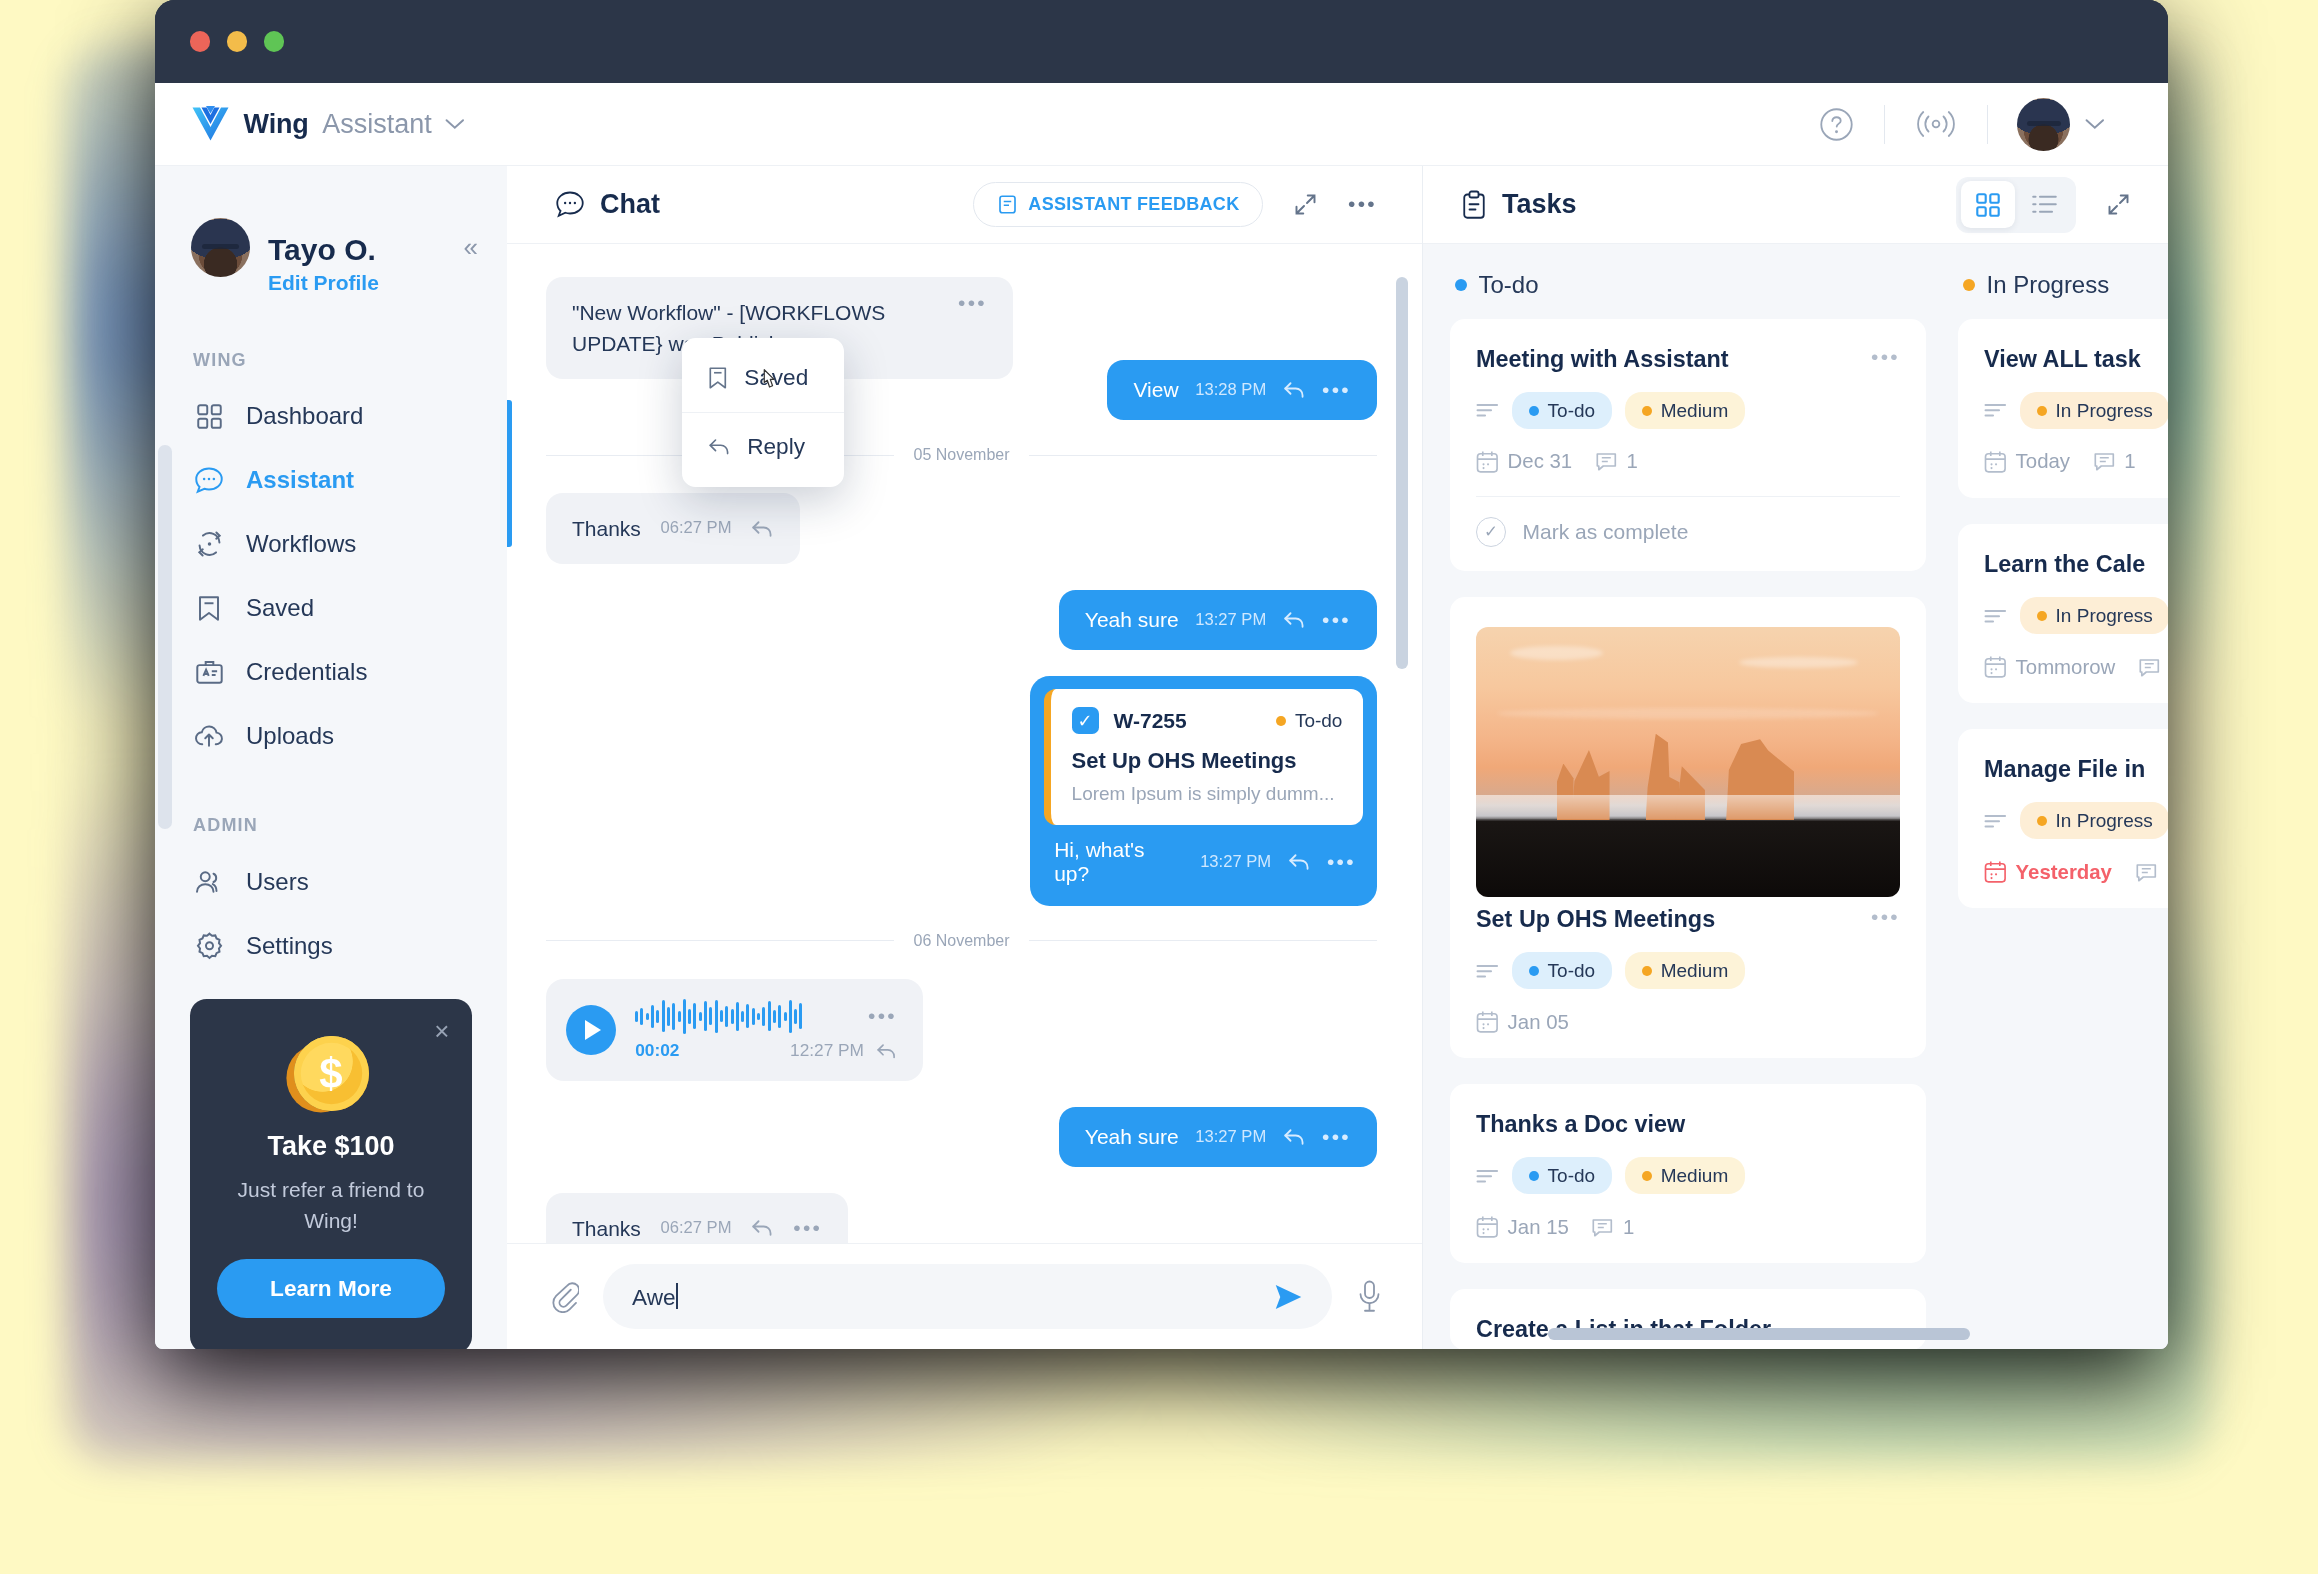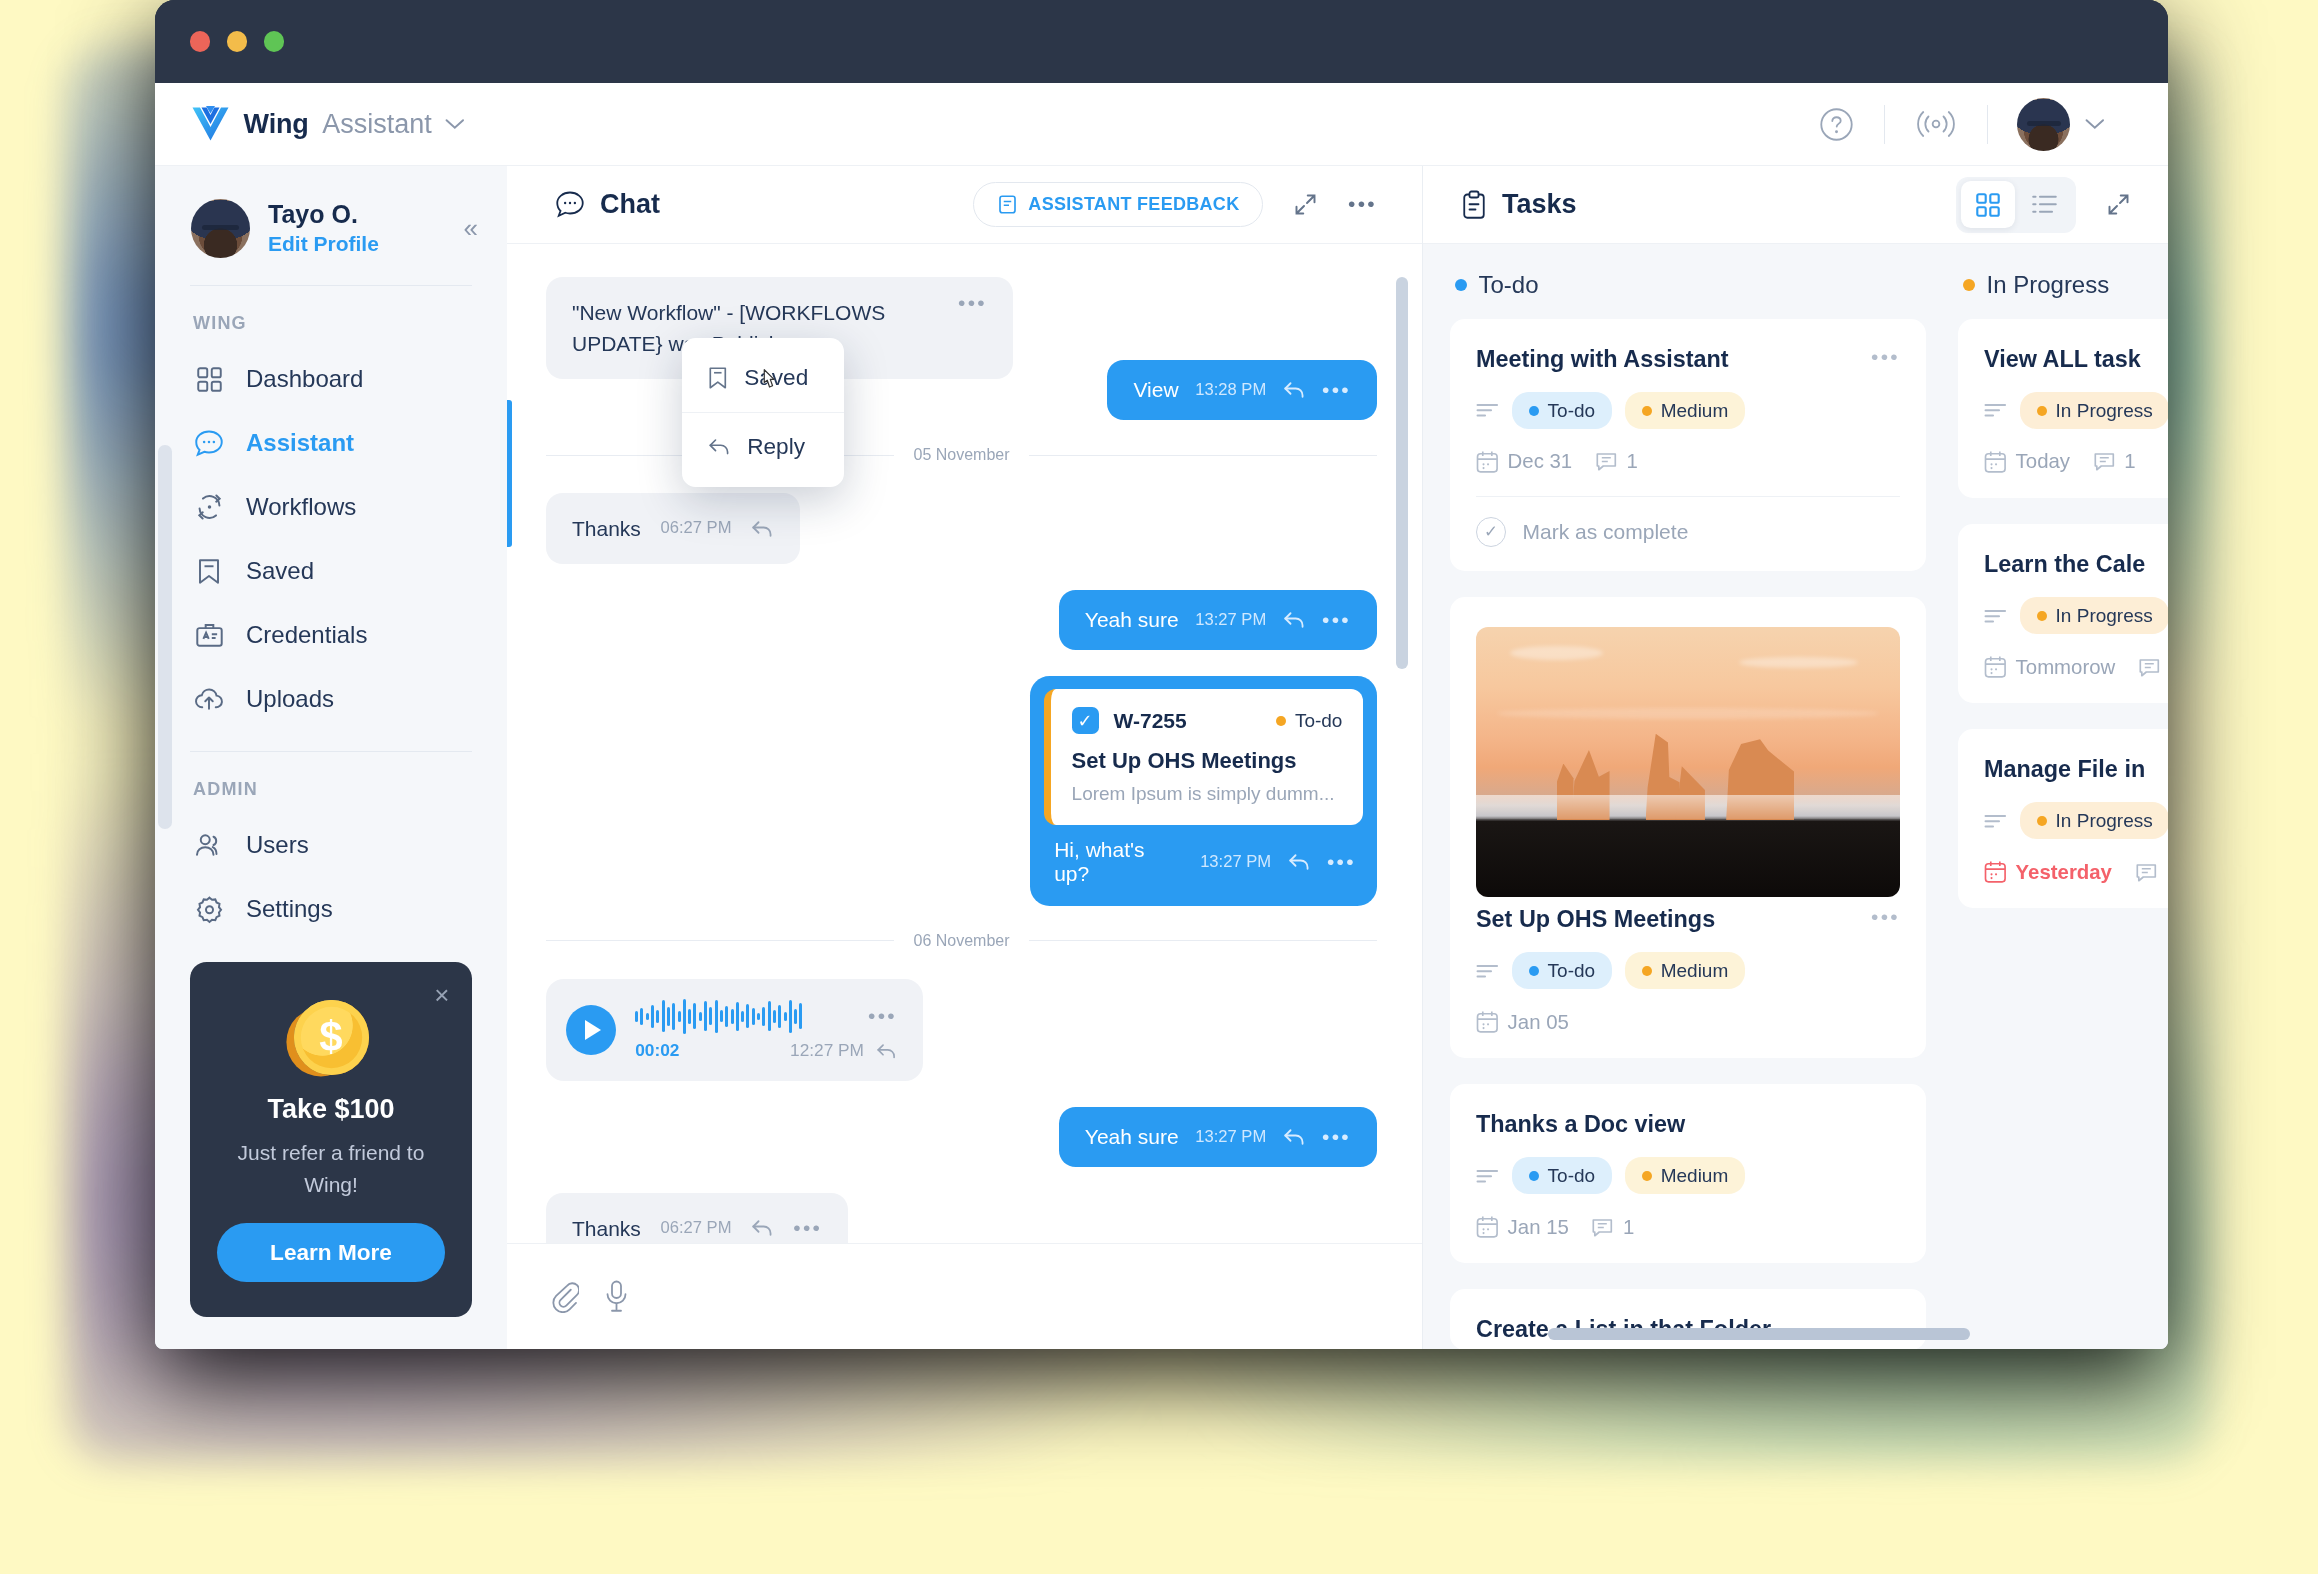--- a/index.html
+++ b/index.html
@@ -90,21 +90,21 @@
 
   
   #sidebar {
     width: 352px; background:#f5f7fa; flex:none;
     display:flex; flex-direction:column; position:relative; overflow:hidden;
   }
   #profile {
     display:flex; align-items:center; gap:18px; padding: 33px 32px 27px 36px;
   }
   .avatar-lg { width:59px; height:59px; }
-  .p-name { font-size:25px; font-weight:700; color:#172b4d; line-height:1.25; }
+  .p-name { font-size:30px; font-weight:700; color:#172b4d; line-height:1.25;margin-top:32px; }
   .p-edit { font-size:21px; font-weight:700; color:#2a9bf2; line-height:1.3; }
   .collapse { margin-left:auto; color:#8b97ab; font-size:26px; font-weight:300; letter-spacing:-3px;}
 
   .side-sep { height:0.8px; background:#e4e9f0; margin: 0 35px; }
   .side-label {
     font-size:18px; letter-spacing:1.2px; font-weight:700; color:#9aa6b8;
     padding: 27px 0 13.6px 38px;
   }
   .nav-item {
     display:flex; align-items:center; gap:21px;
@@ -713,20 +713,28 @@
               </svg>
             </span>
           </div>
 
           <div id="composer">
             <span>
               <svg width="30" height="33" viewBox="0 0 40 44" fill="none" stroke="#8b97ab" stroke-width="2.4" stroke-linecap="round">
                 <path d="M29 13L15.5 26.6a5.3 5.3 0 007.5 7.5l14-14a9 9 0 10-12.7-12.7L9.5 21.2a12.7 12.7 0 0018 18L36 30.6"></path>
               </svg>
             </span>
+            <div id="msgbox">
+              <span id="msgtext"><span>Awe</span><span class="caret"></span></span>
+              <span>
+                <svg width="35" height="30" viewBox="0 0 46 40">
+                  <path d="M6 4 L40 20 L6 36 L12 20 Z" fill="#2a9bf2"></path>
+                </svg>
+              </span>
+            </div>
             <span>
               <svg width="27" height="35" viewBox="0 0 36 46" fill="none" stroke="#8b97ab" stroke-width="2.4" stroke-linecap="round">
                 <rect x="12" y="3" width="12" height="22" rx="6"></rect>
                 <path d="M6 20a12 12 0 0024 0M18 32v8M12 42h12"></path>
               </svg>
             </span>
           </div>
         </div>
 
         <div id="tasks">

